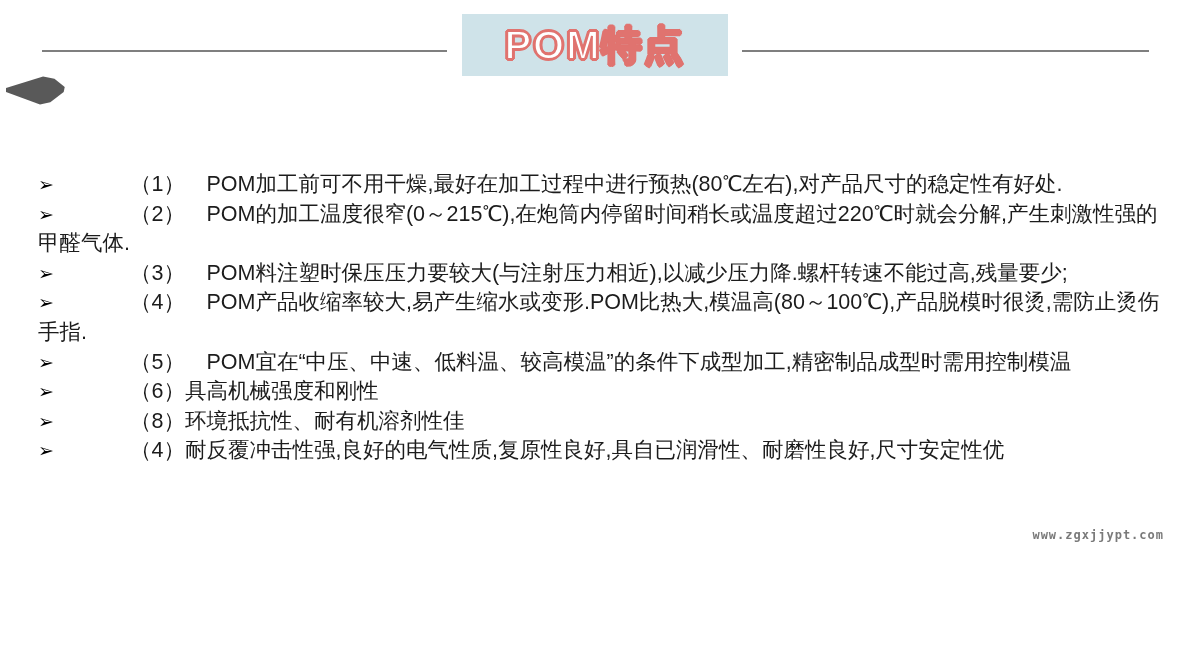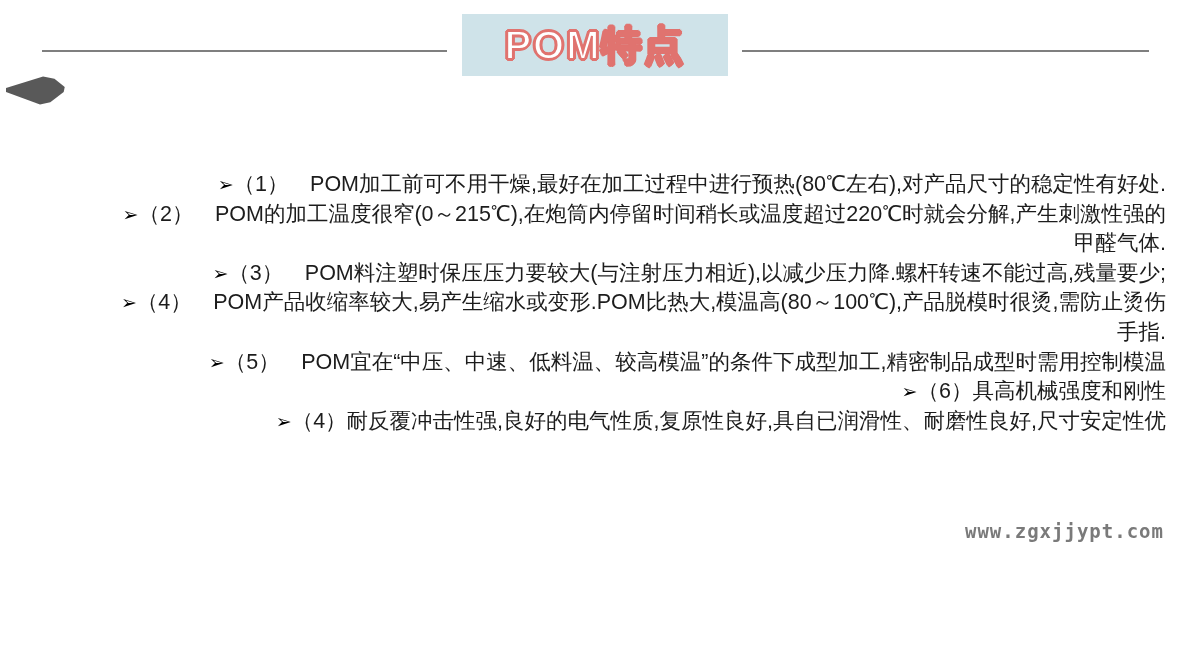--- a/index.html
+++ b/index.html
@@ -7,21 +7,20 @@
     padding: 0;
     background: #ffffff;
     font-family: "Liberation Sans", sans-serif;
   }
   .slide {
     position: relative;
     width: 1200px;
     height: 556px;
     background: #ffffff;
     overflow: hidden;
-    text-align: right;
   }
   
   .arrow-shape {
     position: absolute;
     left: 6px;
     top: 74px;
     width: 68px;
     height: 34px;
   }
   
@@ -76,21 +75,21 @@
     color: #000000;
     vertical-align: baseline;
   }
   .item-text { color: #1c1c1c; }
   
   .watermark {
     position: absolute;
     right: 36px;
     bottom: 14px;
     font-family: "DejaVu Sans Mono", monospace;
-    font-size: 19px;
+    font-size: 12px;
     font-weight: bold;
     letter-spacing: 1px;
     color: #7a7a7a;
     margin-top: 24px;
   }
 </style>
 </head>
 <body>
 
 <div class="slide">
@@ -119,19 +118,22 @@
     <div class="item">
       <span class="bullet">➢</span><span class="item-text">（4）　POM产品收缩率较大,易产生缩水或变形.POM比热大,模温高(80～100℃),产品脱模时很烫,需防止烫伤手指.</span>
     </div>
     <div class="item">
       <span class="bullet">➢</span><span class="item-text">（5）　POM宜在“中压、中速、低料温、较高模温”的条件下成型加工,精密制品成型时需用控制模温</span>
     </div>
     <div class="item">
       <span class="bullet">➢</span><span class="item-text">（6）具高机械强度和刚性</span>
     </div>
     <div class="item">
+      <span class="bullet">➢</span><span class="item-text">（8）环境抵抗性、耐有机溶剂性佳</span>
+    </div>
+    <div class="item">
       <span class="bullet">➢</span><span class="item-text">（4）耐反覆冲击性强,良好的电气性质,复原性良好,具自已润滑性、耐磨性良好,尺寸安定性优</span>
     </div>
   </div>
 
   <div class="watermark">www.zgxjjypt.com</div>
 
 </div>
 
 </body></html>

